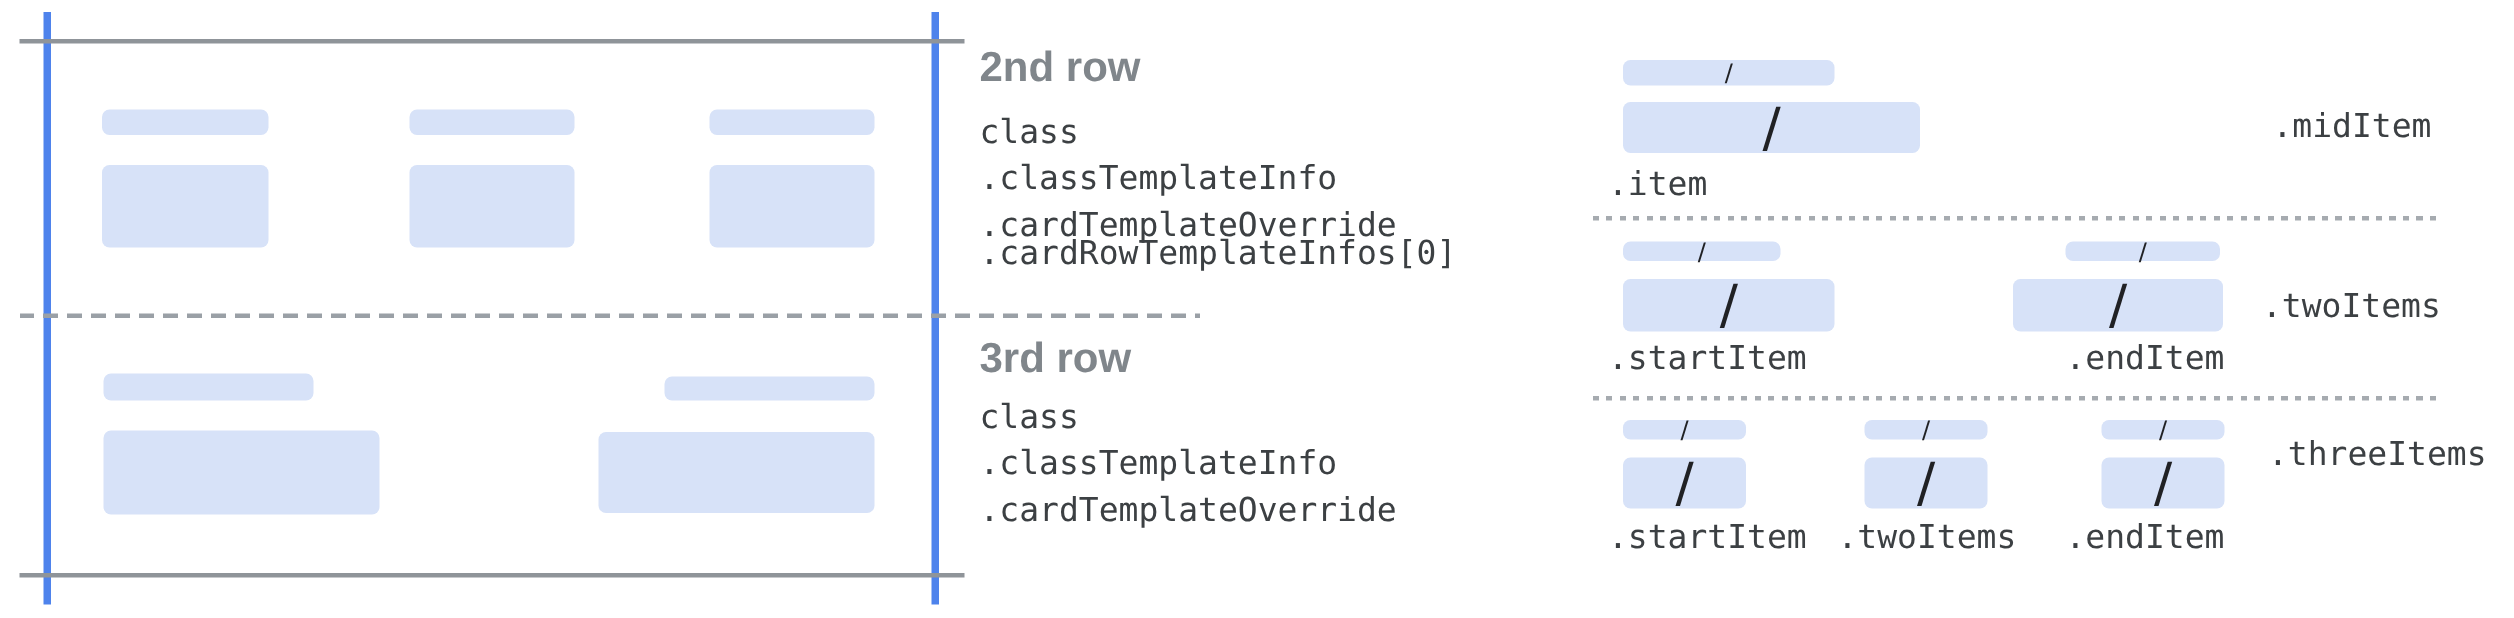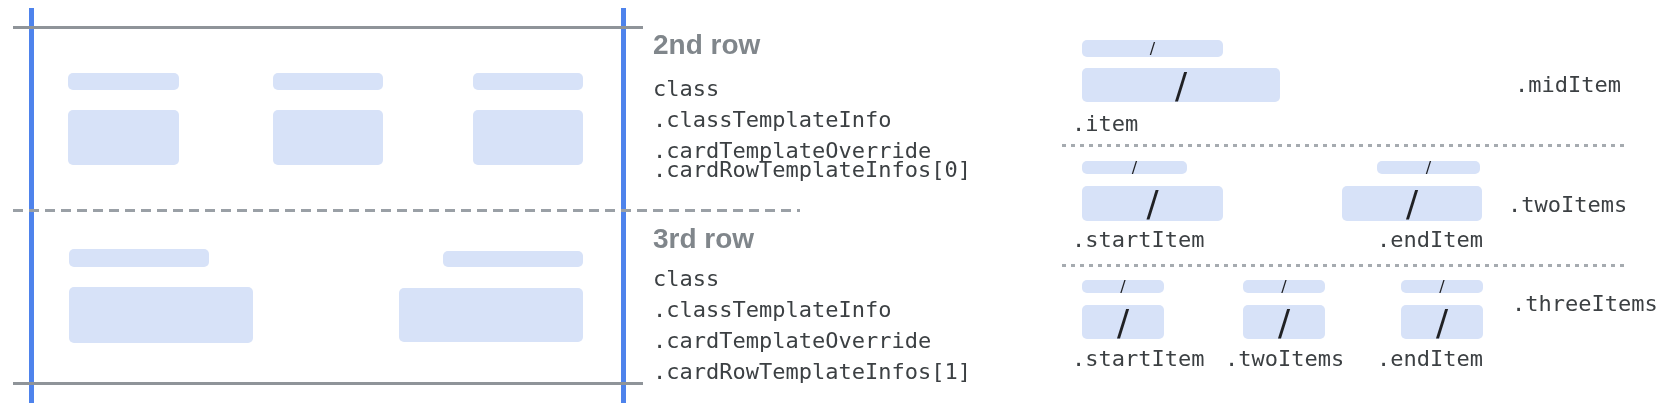--- a/index.html
+++ b/index.html
@@ -60,21 +60,20 @@
   <div class="heading" style="left:653px; top:31px;">2nd row</div>
   <div class="code" style="left:653px; top:78px;">class</div>
   <div class="code" style="left:653px; top:109px;">.classTemplateInfo</div>
   <div class="code" style="left:653px; top:140px;">.cardTemplateOverride</div>
   <div class="code" style="left:653px; top:159px;">.cardRowTemplateInfos[0]</div>
 
   <div class="heading" style="left:653px; top:225px;">3rd row</div>
   <div class="code" style="left:653px; top:268px;">class</div>
   <div class="code" style="left:653px; top:299px;">.classTemplateInfo</div>
   <div class="code" style="left:653px; top:330px;">.cardTemplateOverride</div>
-  <div class="code" style="left:653px; top:361px;">.cardRowTemplateInfos[1]</div>
 
   <div class="bar slash slash-sm" style="left:1082px; top:40px; width:141px; height:17px;">
     <span>/</span>
   </div>
   <div class="bar slash slash-lg" style="left:1082px; top:68px; width:198px; height:34px;">
     <span>/</span>
   </div>
   <div class="code" style="left:1072px; top:113px;">.item</div>
   <div class="code" style="left:1515px; top:74px;">.midItem</div>
 

